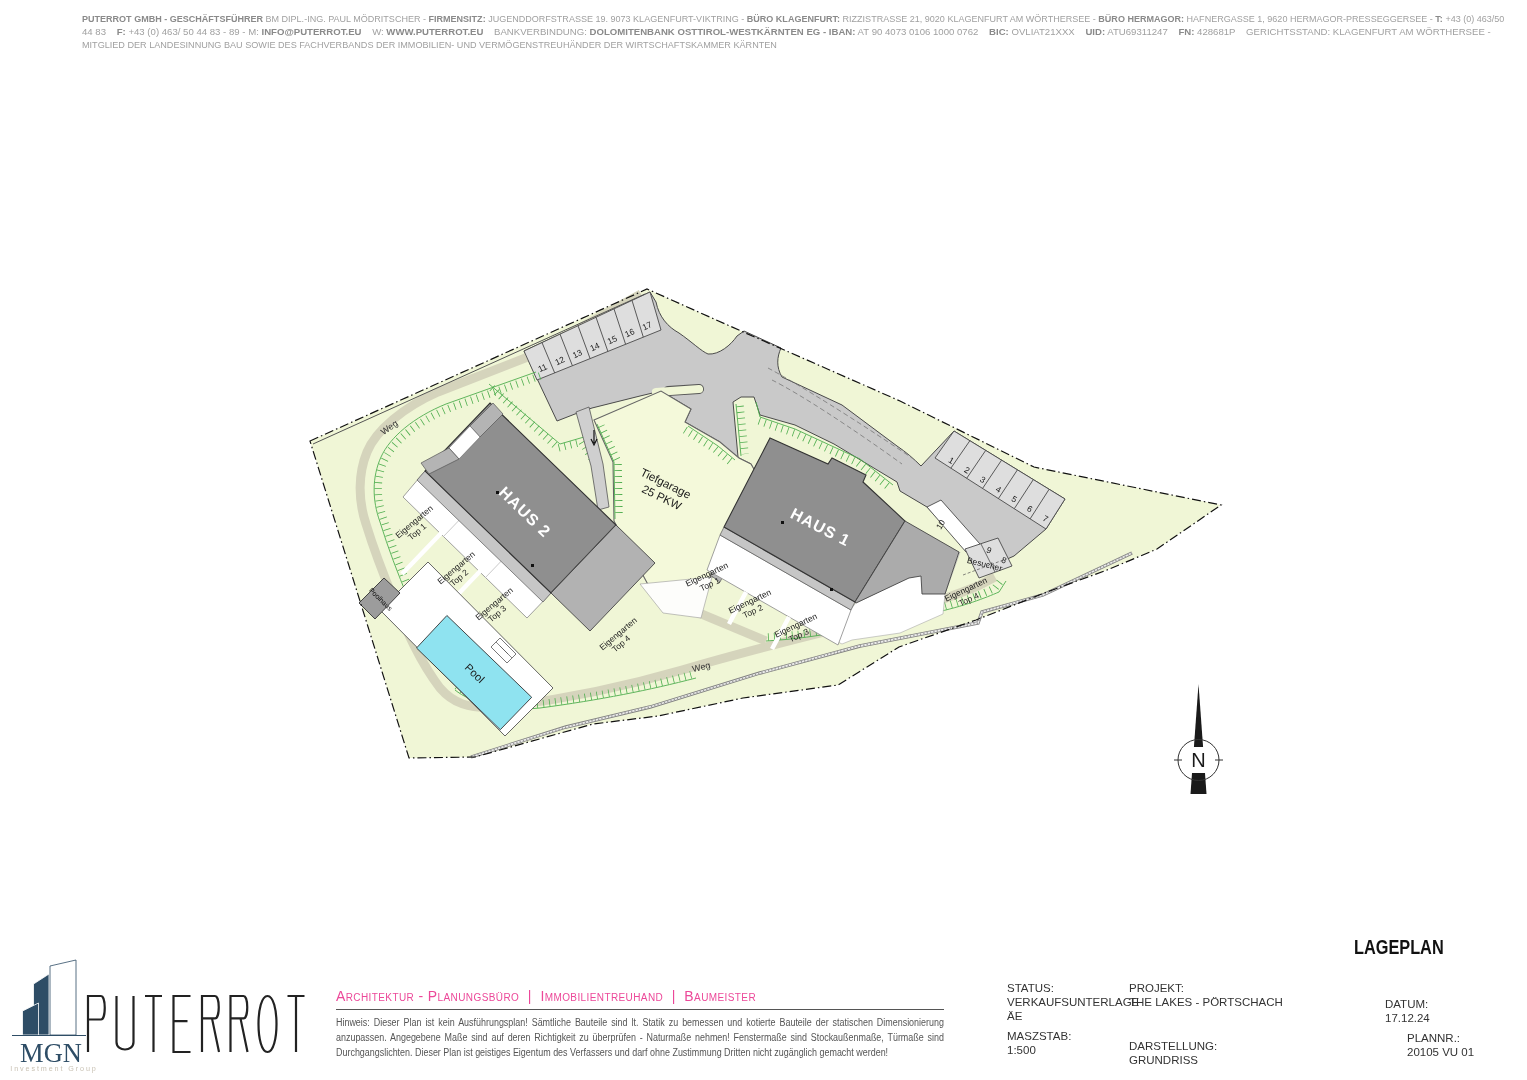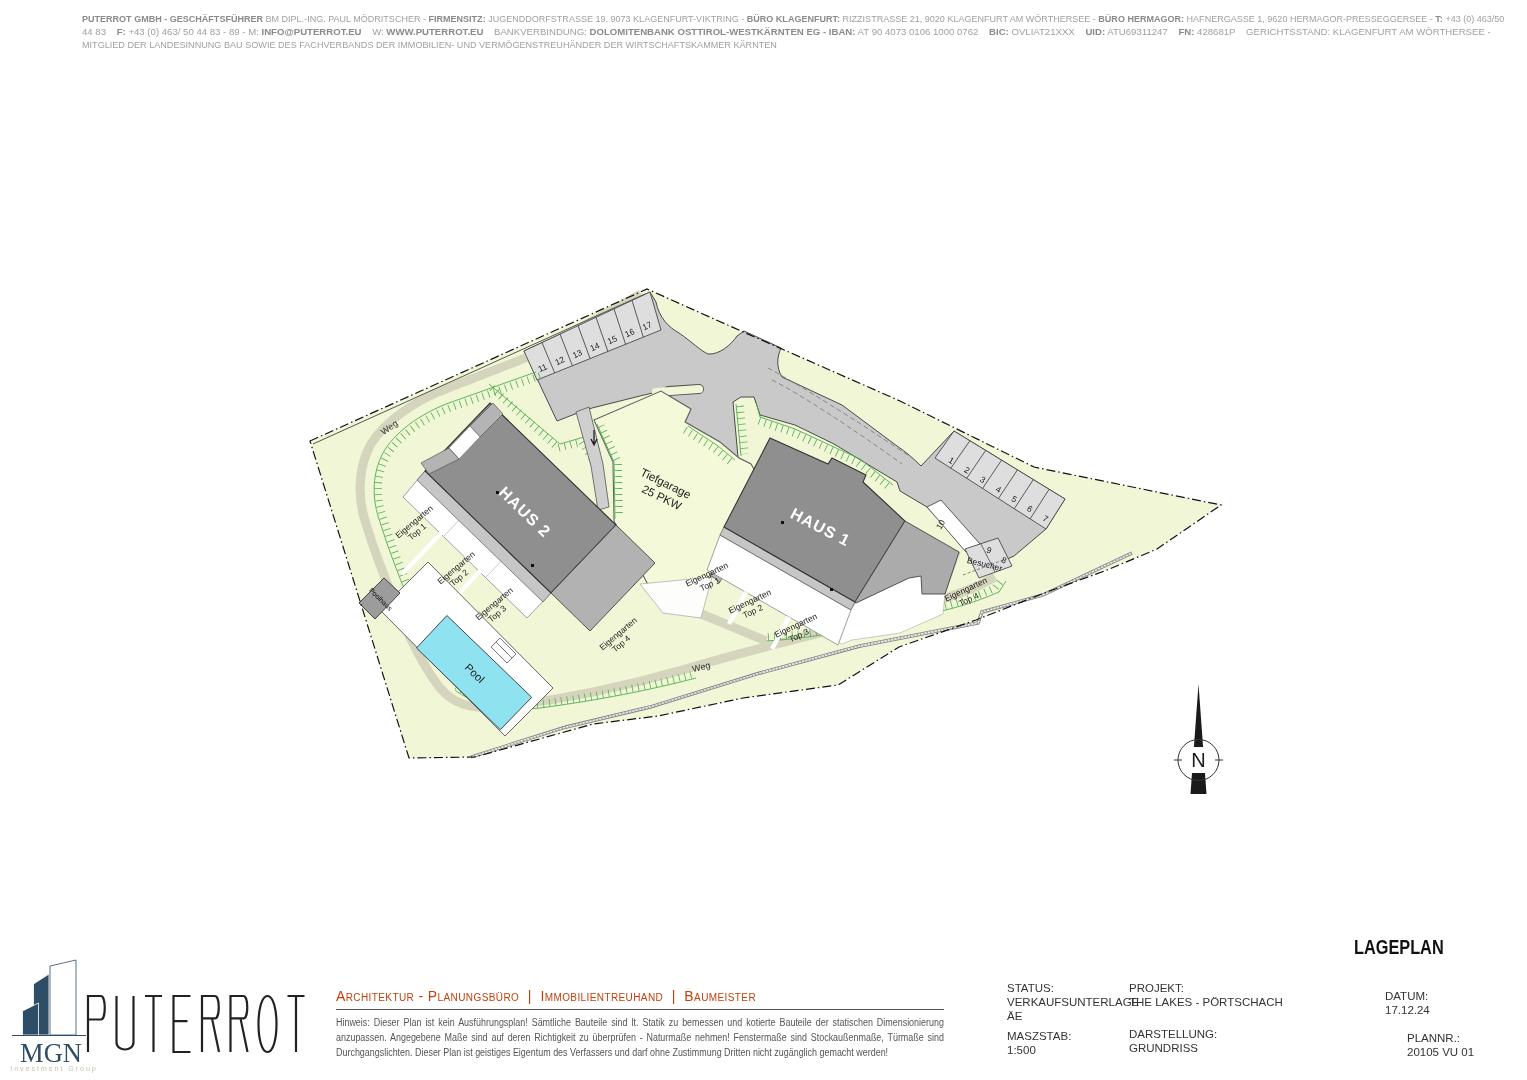--- a/index.html
+++ b/index.html
@@ -217,28 +217,28 @@
 <path d="M88,1052 L88,996 L101,996 C106,996 106,1019.52 101,1019.52 L88,1019.52" fill="none" stroke="#222" stroke-width="2.2"></path>
 <path d="M116.5,996 L116.5,1042 C116.5,1052 133.5,1052 133.5,1042 L133.5,996" fill="none" stroke="#222" stroke-width="2.2"></path>
 <path d="M145.0,996 L162.0,996 M153.5,996 L153.5,1052" fill="none" stroke="#222" stroke-width="2.2"></path>
 <path d="M190.5,996 L173.5,996 L173.5,1052 L190.5,1052 M173.5,1021.2 L187.5,1021.2" fill="none" stroke="#222" stroke-width="2.2"></path>
 <path d="M202.0,1052 L202.0,996 L215.0,996 C220.0,996 220.0,1018.4 215.0,1018.4 L202.0,1018.4 M212.0,1018.4 L219.0,1052" fill="none" stroke="#222" stroke-width="2.2"></path>
 <path d="M230.5,1052 L230.5,996 L243.5,996 C248.5,996 248.5,1018.4 243.5,1018.4 L230.5,1018.4 M240.5,1018.4 L247.5,1052" fill="none" stroke="#222" stroke-width="2.2"></path>
 <path d="M267.5,996 C255.5,996 255.5,1052 267.5,1052 C279.5,1052 279.5,996 267.5,996" fill="none" stroke="#222" stroke-width="2.2"></path>
 <path d="M287.5,996 L304.5,996 M296.0,996 L296.0,1052" fill="none" stroke="#222" stroke-width="2.2"></path>
 </svg>
 
-<div class="abs" style="left:336px;top:988px;width:610px;font-size:14px;color:#c2410c;font-variant:small-caps;letter-spacing:0.4px">Architektur - Planungsbüro&nbsp; | &nbsp;Immobilientreuhand&nbsp; | &nbsp;Baumeister</div>
+<div class="abs" style="left:336px;top:988px;width:610px;font-size:14px;color:#ec4899;font-variant:small-caps;letter-spacing:0.4px">Architektur - Planungsbüro&nbsp; | &nbsp;Immobilientreuhand&nbsp; | &nbsp;Baumeister</div>
 
 <div class="abs" style="left:336px;top:1009px;width:608px;border-top:1.2px solid #555"></div>
 
 <div class="abs" style="left:336px;top:1015px;width:680px;font-size:10px;line-height:15.2px;color:#555;text-align:justify;transform:scaleX(0.894);transform-origin:left top">Hinweis: Dieser Plan ist kein Ausführungsplan! Sämtliche Bauteile sind lt. Statik zu bemessen und kotierte Bauteile der statischen Dimensionierung anzupassen. Angegebene Maße sind auf deren Richtigkeit zu überprüfen - Naturmaße nehmen! Fenstermaße sind Stockaußenmaße, Türmaße sind Durchgangslichten. Dieser Plan ist geistiges Eigentum des Verfassers und darf ohne Zustimmung Dritten nicht zugänglich gemacht werden!</div>
 
 <div class="abs" style="left:1354px;top:936px;font-size:20px;font-weight:bold;color:#111;letter-spacing:0;transform:scaleX(0.815);transform-origin:left top">LAGEPLAN</div>
 
 <div class="abs" style="left:1007px;top:981px;width:500px;font-size:11.5px;line-height:14px;color:#333">
 <div class="abs" style="left:0;top:0">STATUS:<br>VERKAUFSUNTERLAGE<br>ÄE</div>
 <div class="abs" style="left:122px;top:0">PROJEKT:<br>THE LAKES - PÖRTSCHACH</div>
-<div class="abs" style="left:378px;top:8px">DATUM:<br>17.12.24</div>
+<div class="abs" style="left:378px;top:16px">DATUM:<br>17.12.24</div>
 <div class="abs" style="left:0;top:48px">MASZSTAB:<br>1:500</div>
-<div class="abs" style="left:122px;top:46px">DARSTELLUNG:<br>GRUNDRISS</div>
+<div class="abs" style="left:122px;top:58px">DARSTELLUNG:<br>GRUNDRISS</div>
 <div class="abs" style="left:400px;top:50px">PLANNR.:<br>20105 VU 01</div>
 </div>
 
 </body></html>

